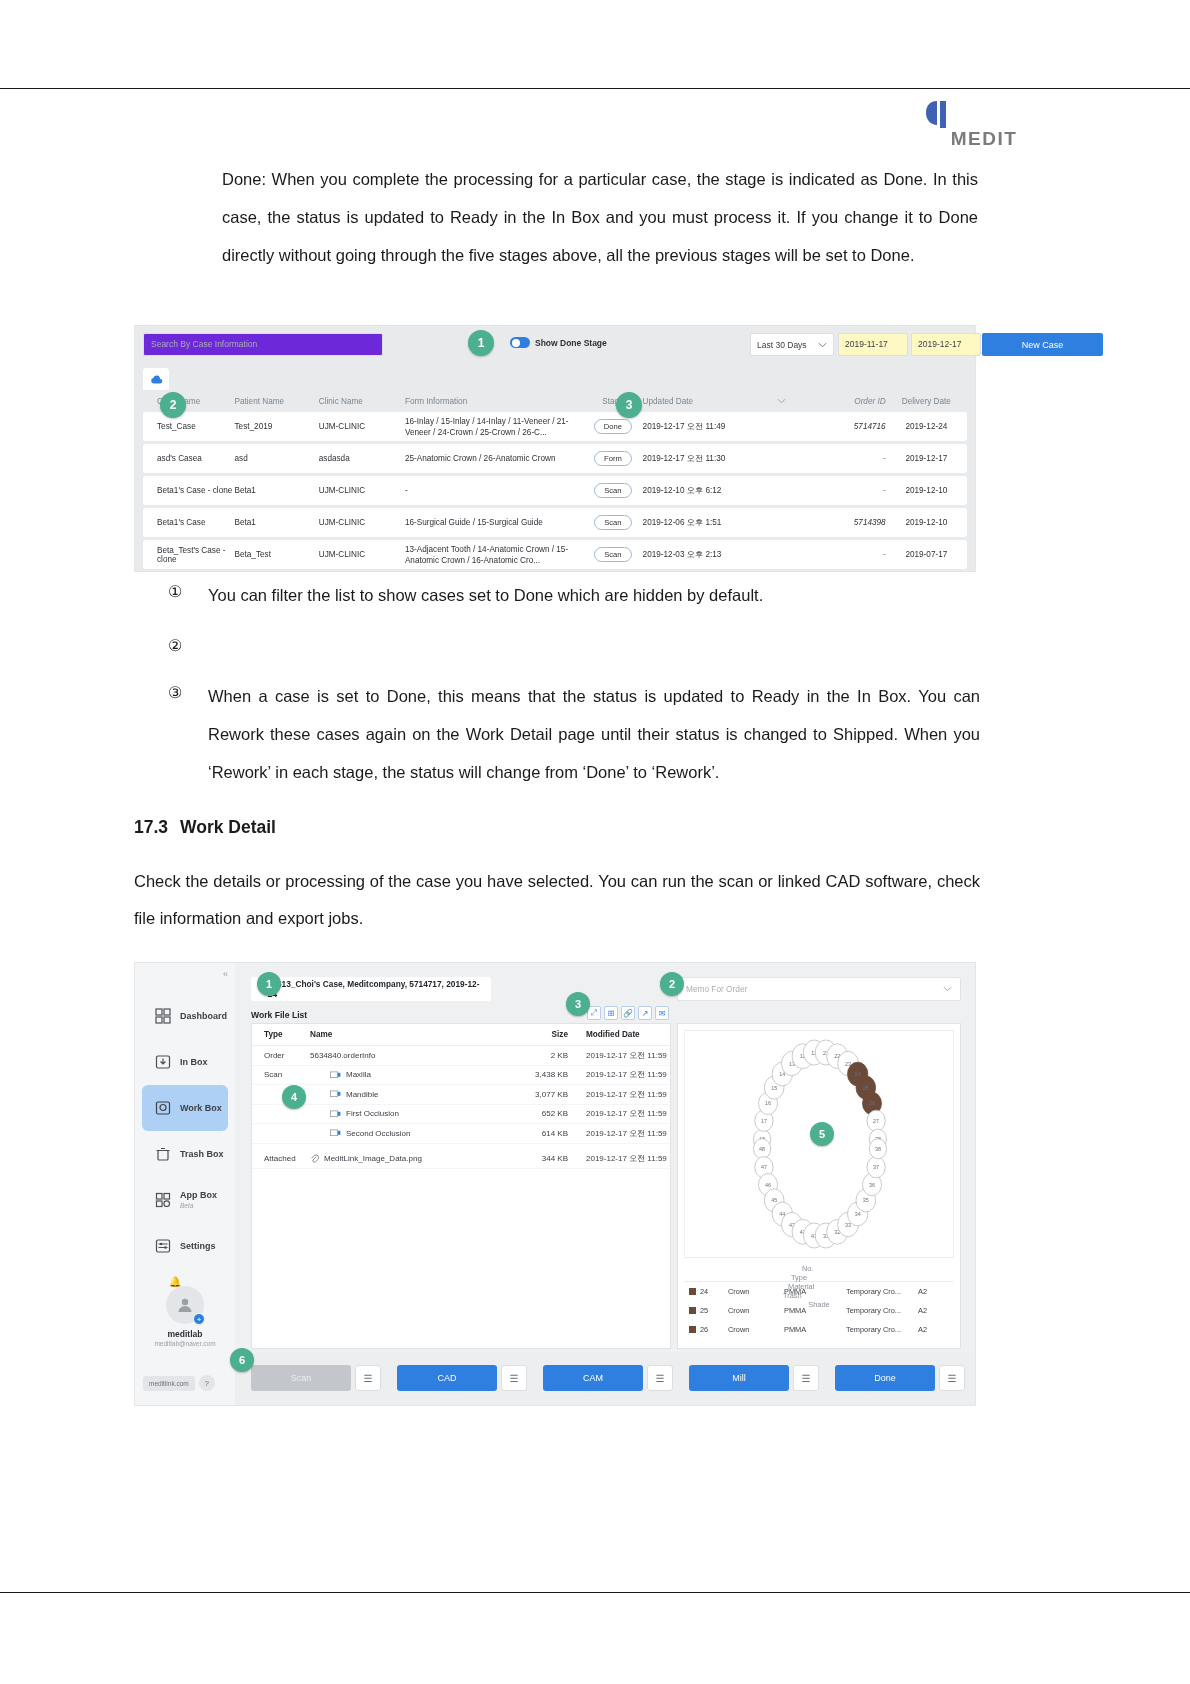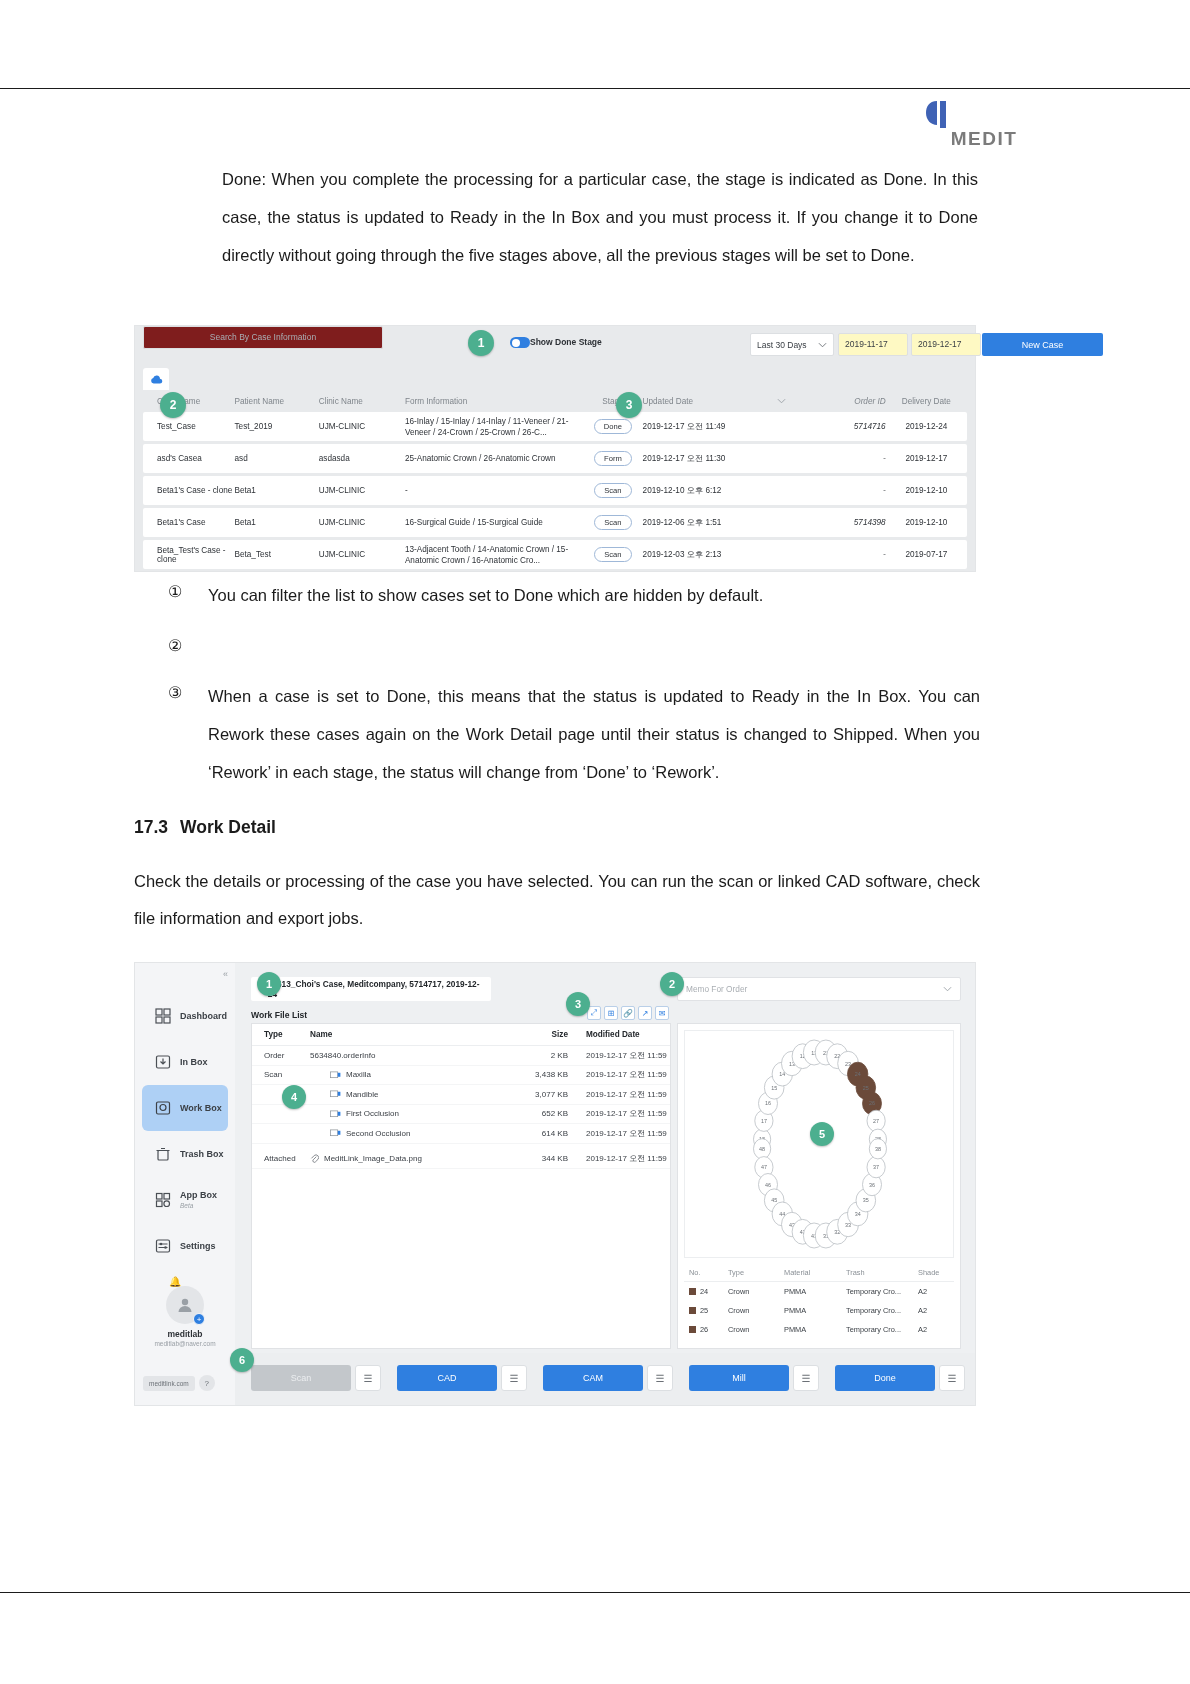--- a/index.html
+++ b/index.html
@@ -35,25 +35,25 @@
   .h3 .no { display:inline-block; width:46px; }
   .para { position:absolute; left:134px; width:846px; font-size:16.5px; line-height:37px; text-align:justify;}
 
   
   .shot { position:absolute; background:#eceef0; box-shadow:0 0 0 1px #e3e5e7; }
 
   
   #shot1 { left:135px; top:326px; width:840px; height:245px; background:#e8eaec; }
   #shot1 .toolbar { position:absolute; left:0; top:0; right:0; height:36px; }
   .search-box {
-    position:absolute; left:8px; top:0; width:240px; height:23px;
-    background:#7f1d1d; border:1px solid #dcdfe2; border-radius:2px;
-    font-size:8.5px; color:#a9aeb3; padding:5px 7px;text-align:center;
-  }
-  .toggle-wrap { position:absolute; left:375px; top:11px; display:flex; }
+    position:absolute; left:8px; top:7px; width:240px; height:23px;
+    background:#6d28d9; border:1px solid #dcdfe2; border-radius:2px;
+    font-size:8.5px; color:#a9aeb3; padding:5px 7px;
+  }
+  .toggle-wrap { position:absolute; left:375px; top:11px; display:flex; align-items:center; gap:5px; }
   .toggle { width:20px; height:11px; border-radius:6px; background:#2f7fe0; position:relative; }
   .toggle .knob { position:absolute; left:1.5px; top:1.5px; width:8px; height:8px; border-radius:50%; background:#fff; }
   .toggle-lbl { font-size:8.5px; font-weight:700; color:#2d3136; }
   .range-sel {
     position:absolute; left:615px; top:7px; width:84px; height:23px; background:#fff;
     border:1px solid #dcdfe2; border-radius:2px; font-size:8.5px; color:#3b4046;
     padding:5px 6px; display:flex; align-items:center; justify-content:space-between;
   }
   .date-in {
     position:absolute; top:7px; width:70px; height:23px; background:#fef9c3; border:1px solid #dcdfe2;
@@ -143,21 +143,21 @@
   .wfl-row { display:flex; height:19.5px; align-items:center; font-size:8px; color:#3c4147;
     border-bottom:1px solid #f4f5f6; }
   .w-type { width:58px; padding-left:12px; }
   .w-name { width:200px; display:flex; align-items:center; gap:5px; }
   .w-size { width:68px; text-align:right; padding-right:10px; }
   .w-mod  { flex:1; padding-left:8px; }
 
   .right-panel { position:absolute; right:14px; top:60px; width:284px; bottom:56px; background:#fff; border:1px solid #e0e2e5; }
   .tooth-area { position:absolute; left:6px; right:6px; top:6px; height:228px; border:1px solid #eceef0; }
   .itemtbl { position:absolute; left:6px; right:6px; top:240px; bottom:6px; }
-  .itemtbl .ih { display:flex; height:18px; align-items:center; font-size:7.4px; color:#8a9096; border-bottom:1px solid #eceef0;}
+  .itemtbl .ih { display:flex; height:18px; align-items:center; font-size:7.4px; color:#8a9096; border-bottom:1px solid #eceef0;flex-direction:column;}
   .itemtbl .ir { display:flex; height:19px; align-items:center; font-size:7.4px; color:#3c4147; }
   .i-no { width:44px; padding-left:5px; display:flex; align-items:center; gap:4px;}
   .sw { width:7px; height:7px; background:#6b4a3a; display:inline-block; }
   .i-type { width:56px; } .i-mat { width:62px; } .i-meth { width:72px; } .i-shade { flex:1; }
 
   .btnbar { position:absolute; left:100px; right:0; bottom:0; height:52px; background:#eceef0; }
   .btngrp { position:absolute; top:12px; display:flex; gap:4px; align-items:center; }
   .bigbtn { height:26px; border-radius:3px; color:#fff; font-size:9px; display:flex; align-items:center;
     justify-content:center; width:100px; }
   .bigbtn.blue { background:#2f7fe0; }

